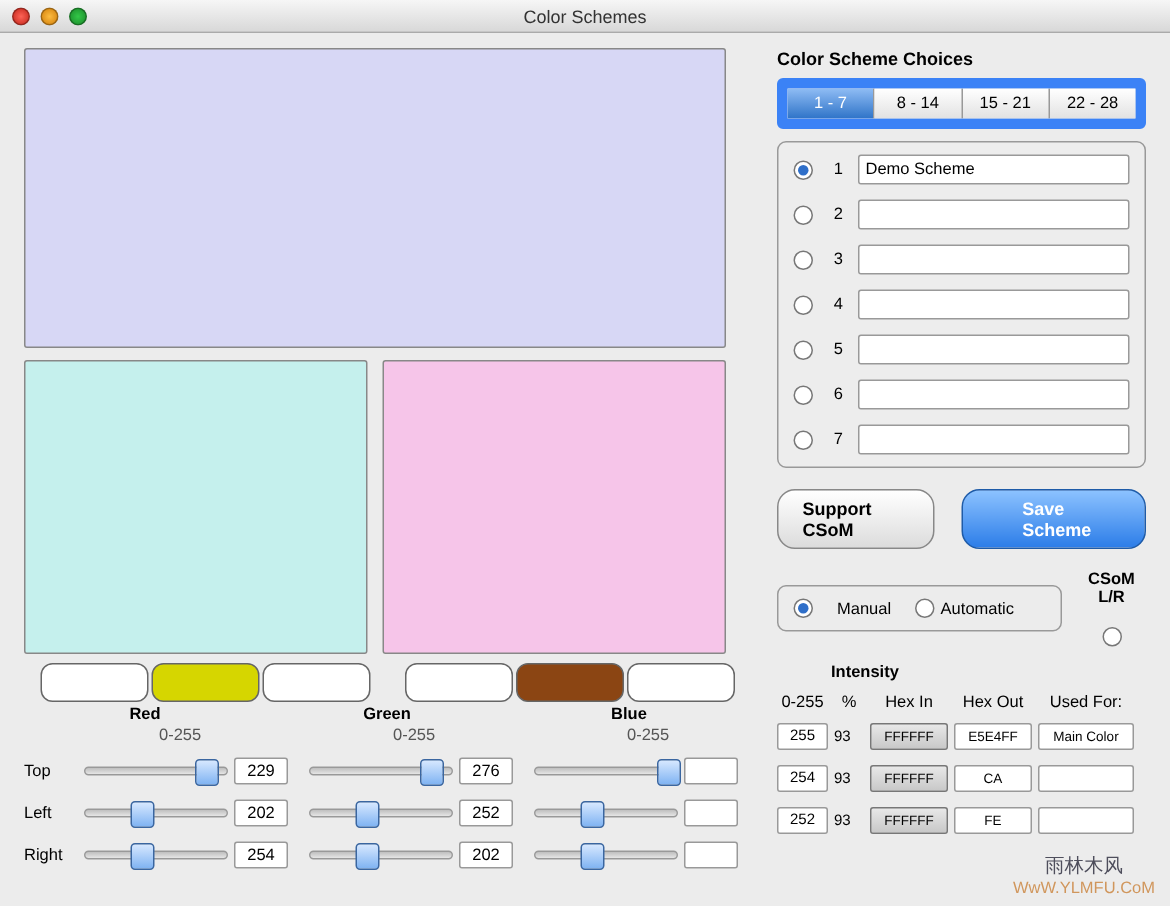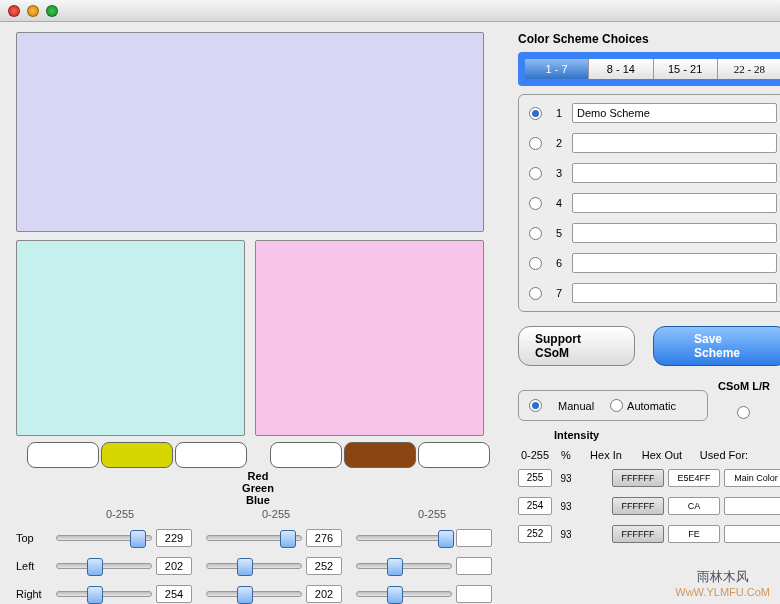--- a/index.html
+++ b/index.html
@@ -17,66 +17,67 @@
 .topswatch { width: 468px; height: 200px; background: #d7d7f5; }
 .row2 { display: flex; gap: 10px; margin-top: 8px; }
 .swsmall { width: 229px; height: 196px; }
 .swL { background: #c5f0ed; }
 .swR { background: #f6c5e9; }
 .chips { display: flex; gap: 2px; margin-top: 6px; }
 .chipgroup { flex: 1; display: flex; gap: 2px; justify-content: center; }
 .chip { width: 72px; height: 26px; border: 1px solid #666; border-radius: 8px; background: #fff; }
 .chip.yellow { background: #d6d600; }
 .chip.brown { background: #8b4513; }
-.rgblabels { display: flex; margin-top: 2px; flex-direction: column; }
+.rgblabels { display: flex; margin-top: 2px; }
 .rgblabels span { flex: 1; text-align: center; font-weight: bold; }
 .rangecap { display: flex; margin-top: 2px; font-size: 9px; color: #555; }
 .rangecap span { width: 156px; padding-left: 90px; }
 .sliderrows { margin-top: 4px; }
 .srow { display: flex; align-items: center; height: 28px; gap: 6px; }
 .srow .lbl { width: 34px; font-weight: normal; }
 .sblock { display: flex; align-items: center; gap: 4px; width: 144px; }
 .slider { position: relative; width: 96px; height: 6px; background: linear-gradient(#bfbfbf,#e5e5e5); border: 1px solid #999; border-radius: 3px; }
 .thumb { position: absolute; top: -6px; width: 16px; height: 18px; background: linear-gradient(#d7e8ff,#7fb3f2); border: 1px solid #3a66a0; border-radius: 3px; margin-left: -8px; }
 .valbox { width: 36px; height: 18px; border: 1px solid #999; background: #fff; text-align: center; font-size: 11px; line-height: 16px; border-radius: 2px; }
 .panel-title { font-weight: bold; font-size: 12px; margin-bottom: 6px; }
 .segctl { display: flex; border: 7px solid #3b82f6; border-radius: 4px; overflow: hidden; margin-bottom: 8px; }
 .seg { flex: 1; text-align: center; padding: 4px 0; background: linear-gradient(#fff,#e2e2e2); border-right: 1px solid #999; font-size: 11px; cursor: pointer; }
-.seg:last-child { border-right: none; font-family: Liberation Serif, serif; }
+.seg:last-child { border-right: none; }
 .seg.active { background: linear-gradient(#8fbcf4,#2f74c8); color: #fff; }
 .schemebox { border: 1px solid #999; border-radius: 6px; padding: 8px 10px; background: #ededed; }
 .sitem { display: flex; align-items: center; gap: 10px; margin-bottom: 10px; }
 .radio { width: 13px; height: 13px; border: 1px solid #777; border-radius: 50%; background: #fff; display: inline-flex; align-items: center; justify-content: center; }
 .radio.sel::after { content: ""; width: 7px; height: 7px; border-radius: 50%; background: #2f6fc9; }
 .sitem .num { width: 10px; text-align: right; }
 .sinput { flex: 1; height: 20px; border: 1px solid #999; background: #fff; padding: 0 4px; border-radius: 2px; font-size: 11px; }
 .btnrow { display: flex; gap: 18px; margin-top: 14px; justify-content: center; }
 .macbtn { padding: 5px 16px; border-radius: 12px; border: 1px solid #888; background: linear-gradient(#fff,#dcdcdc); font-weight: bold; font-size: 12px; cursor: pointer; }
 .macbtn.primary { background: linear-gradient(#8cc2ff,#2c7de8); color: #fff; border-color: #1e5ba8; padding-left: 40px; }
 .modebox { border: 1px solid #999; border-radius: 6px; padding: 8px 10px; display: flex; gap: 16px; align-items: center; margin-top: 10px; width: 190px; }
 .moderow { display: flex; gap: 10px; margin-top: 14px; }
 .blendbox { text-align: center; }
 .intlabels { display: flex; gap: 4px; margin-top: 8px; font-size: 10px; align-items: flex-end; }
 .intlabels span { text-align: center; }
 .irow { display: flex; align-items: center; gap: 4px; margin-top: 6px; height: 22px; }
 .ival { width: 34px; height: 18px; border: 1px solid #999; text-align: center; line-height: 16px; background: #fff; border-radius: 2px; font-size: 10px; }
-.ipct { width: 20px; text-align: center; font-size: 10px; }
-.hexbtn { width: 52px; height: 18px; border: 1px solid #777; background: linear-gradient(#e8e8e8,#c8c8c8); text-align: center; line-height: 16px; font-size: 9px; border-radius: 2px; cursor: pointer; margin-left: 32px; }
+.ipct { width: 20px; text-align: left; font-size: 10px; }
+.hexbtn { width: 52px; height: 18px; border: 1px solid #777; background: linear-gradient(#e8e8e8,#c8c8c8); text-align: center; line-height: 16px; font-size: 9px; border-radius: 2px; cursor: pointer; }
 .hexout { width: 52px; height: 18px; border: 1px solid #999; background: #fff; text-align: center; line-height: 16px; font-size: 9px; border-radius: 2px; }
 .used { width: 64px; height: 18px; border: 1px solid #999; background: #fff; text-align: center; line-height: 16px; font-size: 9px; border-radius: 2px; }
 .watermark { position: absolute; right: 10px; bottom: 6px; font-size: 12px; color: #c84; opacity: 0.85; pointer-events: none; text-align: center; }
 .watermark .cn { font-size: 13px; color: #334; }
 </style>
 </head>
 <body>
 
 <div class="titlebar">
   <div class="tbtn tclose"></div>
   <div class="tbtn tmin"></div>
   <div class="tbtn tmax"></div>
+  <div class="title">Color Schemes</div>
 </div>
 
 <div class="main">
   <div class="left">
     <div class="swatch topswatch"></div>
     <div class="row2">
       <div class="swatch swsmall swL"></div>
       <div class="swatch swsmall swR"></div>
     </div>
     <div class="chips">

